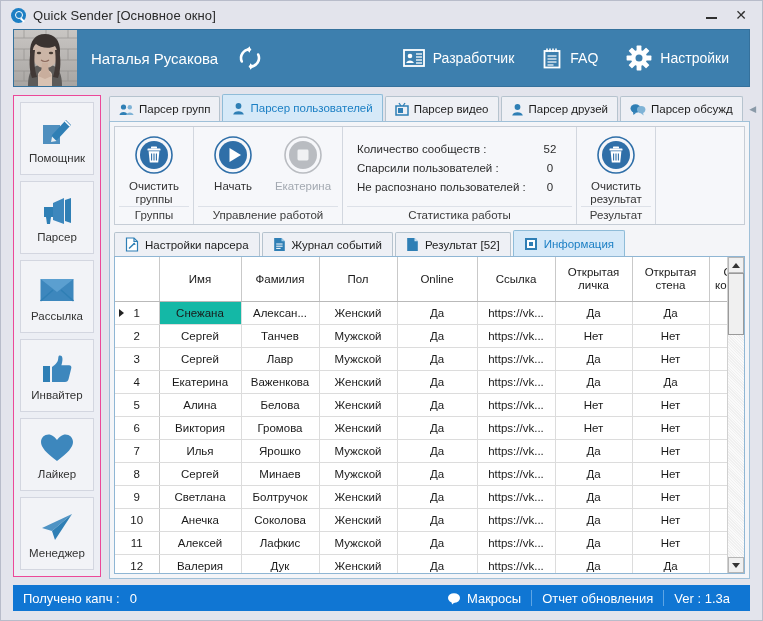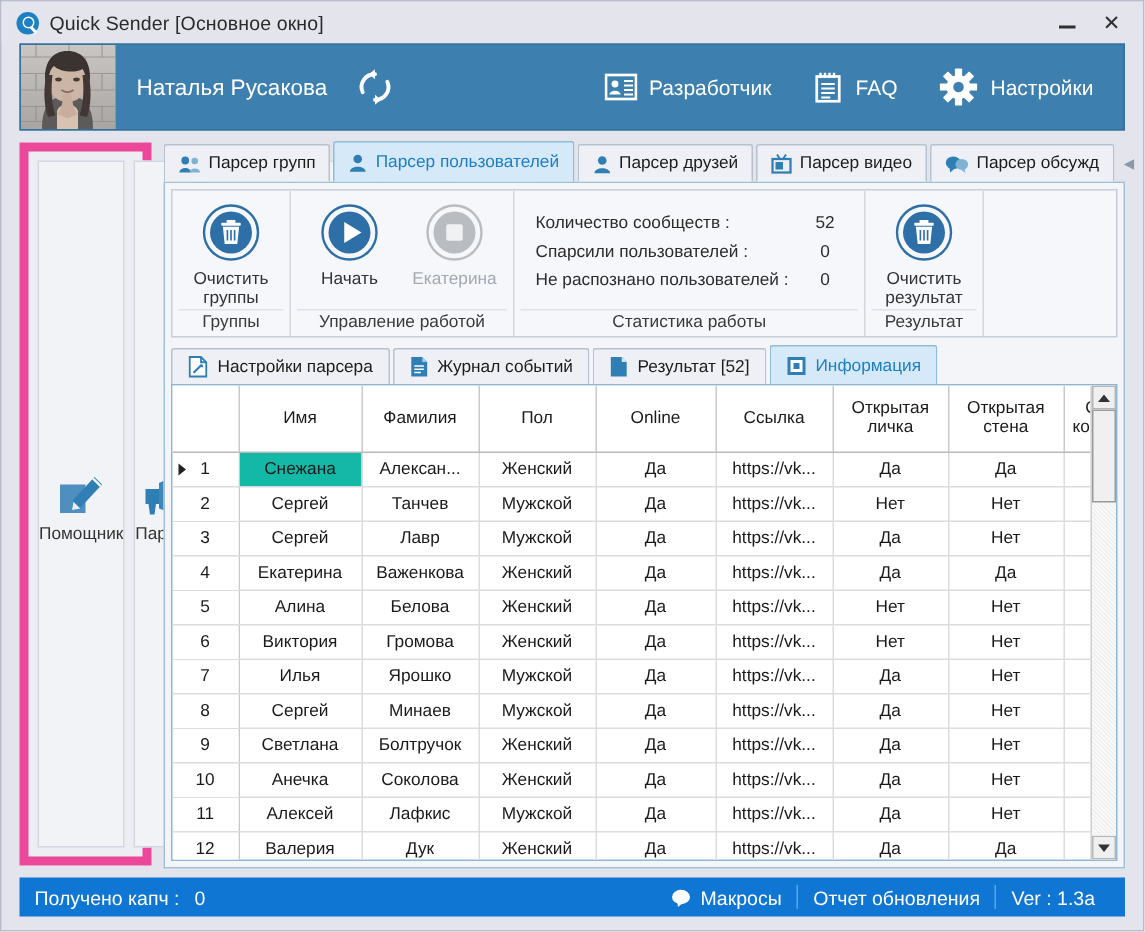--- a/index.html
+++ b/index.html
@@ -54,22 +54,22 @@
   .avatar svg{display:block;width:100%;height:100%;}
   .user-name{color:#fff;font-size:15px;margin-left:14px;white-space:nowrap;}
   .sync-icon{margin-left:18px;display:flex;align-items:center;}
   .hdr-right{margin-left:auto;display:flex;align-items:center;gap:0;padding-right:6px;}
   .hdr-item{display:flex;align-items:center;padding:0 14px;color:#fff;font-size:14px;white-space:nowrap;cursor:default;}
   .hdr-item .glyph{margin-right:8px;display:flex;align-items:center;}
   
   .body{flex:1 1 auto;display:flex;padding:8px 12px 0 12px;min-height:0;}
   
   .sidebar{
-    width:88px;flex:0 0 88px;border:6px solid #ec4899;background:#eceef4;
-    padding:6px;box-sizing:border-box;display:flex;gap:6px;
+    width:88px;flex:0 0 88px;border:1px solid #ec4899;background:#eceef4;
+    padding:6px;box-sizing:border-box;display:flex;flex-direction:column;gap:6px;
     height:482px;
   }
   .side-btn{
     flex:1 1 0;border:1px solid #d3d6e0;background:#f2f3f7;
     display:flex;flex-direction:column;align-items:center;justify-content:center;
     cursor:default;
   }
   .side-btn .ico{height:38px;display:flex;align-items:center;justify-content:center;}
   .side-btn .lbl{font-size:11.5px;color:#333;margin-top:1px;}
   
@@ -410,38 +410,38 @@
             <svg width="13" height="13" viewBox="0 0 13 13">
               <circle cx="6.5" cy="4" r="2.9" fill="#2f7fb5"></circle>
                 <path d="M1.2 12.5 C1.6 8 11.4 8 11.8 12.5 Z" fill="#2f7fb5"></path>
             </svg>
           </span>
           <span>Парсер пользователей</span>
         </div>
 
         <div class="tab">
           <span class="ti">
-            <svg width="13" height="13" viewBox="0 0 13 13">
-              <circle cx="6.5" cy="4" r="2.9" fill="#2f7fb5"></circle>
-                <path d="M1.2 12.5 C1.6 8 11.4 8 11.8 12.5 Z" fill="#2f7fb5"></path>
-            </svg>
-          </span>
-          <span>Парсер друзей</span>
-        </div>
-
-        <div class="tab">
-          <span class="ti">
             <svg width="14" height="14" viewBox="0 0 14 14">
               <rect x="1" y="4" width="12" height="9" fill="none" stroke="#2f7fb5" stroke-width="1.5"></rect>
               <line x1="4" y1="1" x2="6" y2="4" stroke="#2f7fb5" stroke-width="1.3"></line>
               <line x1="10" y1="1" x2="8" y2="4" stroke="#2f7fb5" stroke-width="1.3"></line>
               <rect x="3" y="6" width="5" height="5" fill="#2f7fb5"></rect>
             </svg>
           </span>
           <span>Парсер видео</span>
+        </div>
+
+        <div class="tab">
+          <span class="ti">
+            <svg width="13" height="13" viewBox="0 0 13 13">
+              <circle cx="6.5" cy="4" r="2.9" fill="#2f7fb5"></circle>
+                <path d="M1.2 12.5 C1.6 8 11.4 8 11.8 12.5 Z" fill="#2f7fb5"></path>
+            </svg>
+          </span>
+          <span>Парсер друзей</span>
         </div>
 
         <div class="tab">
           <span class="ti">
             <svg width="16" height="13" viewBox="0 0 16 13">
               <ellipse cx="5.5" cy="5.5" rx="5" ry="4.2" fill="#2f7fb5"></ellipse>
               <path d="M3 9 L3.5 12 L6.5 9.4 Z" fill="#2f7fb5"></path>
               <ellipse cx="11.2" cy="6.6" rx="4.2" ry="3.6" fill="#7fb3d6"></ellipse>
               <path d="M13 9.5 L13.6 12.4 L10.6 10 Z" fill="#7fb3d6"></path>
             </svg>

